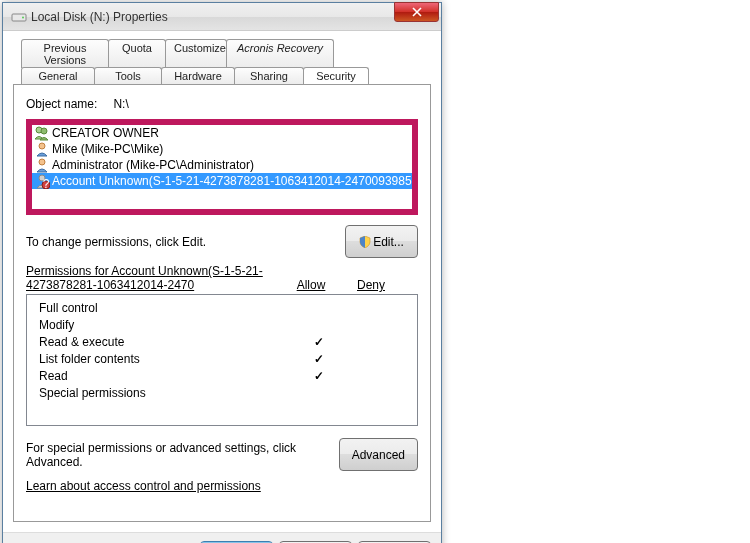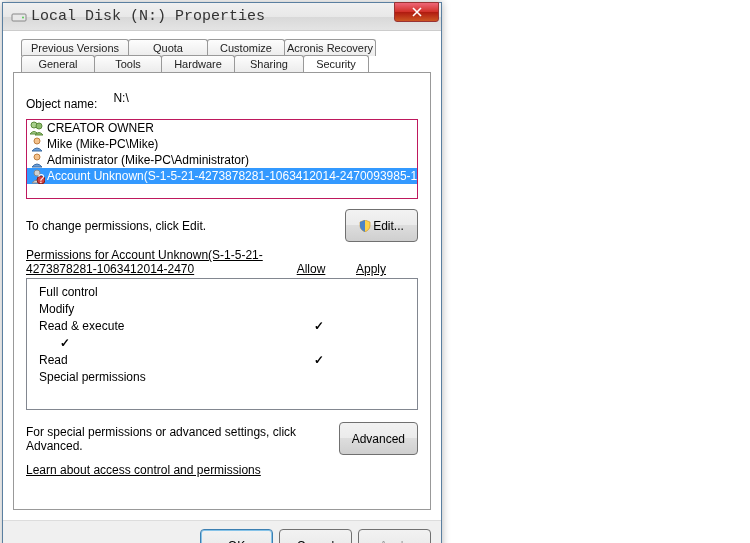--- a/index.html
+++ b/index.html
@@ -1,34 +1,34 @@
 <!DOCTYPE html>
 <html><head>
 <meta charset="utf-8">
 <style>
 * { box-sizing: border-box; font-family: "Segoe UI", Tahoma, sans-serif; font-size: 12px; }
 body { margin: 0; padding: 0; background: #fff; }
 .window { width: 440px; border: 1px solid #5a7fa0; box-shadow: 0 0 8px rgba(0,0,0,0.3); background: #fff; margin: 2px; }
 .titlebar { height: 28px; background: linear-gradient(to bottom, #f0f0f0 0%, #e8e8e8 50%, #d8d8d8 51%, #e4e4e4 100%); border-bottom: 1px solid #ccc; display: flex; align-items: center; padding: 0 0 0 8px; position: relative; }
-.titlebar .title { flex: 1; color: #333; font-size: 15px; font-family: Liberation Mono, monospace; }
+.titlebar .title { flex: 1; color: #333; font-size: 12px; }
 .titlebar .glyph { width: 16px; height: 16px; margin-right: 4px; display: inline-flex; align-items: center; justify-content: center; }
 .close-btn { width: 45px; height: 20px; background: linear-gradient(to bottom, #e67 0%, #d13027 50%, #b01a10 51%, #c52 100%); border: 1px solid #933; border-radius: 0 0 3px 3px; display: flex; align-items: center; justify-content: center; position: absolute; right: 2px; top: -1px; cursor: pointer; }
 .close-btn svg { width: 10px; height: 10px; }
 .content { padding: 8px 10px 10px 10px; }
 .tabs { position: relative; }
 .tab-row { display: flex; margin-left: 8px; }
 .tab-row.back { position: relative; z-index: 1; }
 .tab-row.front { position: relative; z-index: 2; margin-top: -1px; }
 .tab { border: 1px solid #999; border-bottom: none; background: linear-gradient(to bottom, #fdfdfd, #ececec); padding: 2px 0; text-align: center; border-radius: 3px 3px 0 0; cursor: pointer; margin-right: -1px; font-size: 11px; color: #222; }
 .tab.active { background: #fff; position: relative; z-index: 4; border-bottom: 1px solid #fff; margin-bottom: -1px; }
 .tab-body { border: 1px solid #999; background: #fff; position: relative; z-index: 3; padding: 12px 12px 8px 12px; min-height: 438px; }
 .row { display: flex; align-items: center; margin-bottom: 8px; }
-.label { margin-right: 10px; margin-top: 12px; }
+.label { margin-right: 10px; }
 .val { margin-left: 6px; }
-.listbox { width: 100%; border: 1px solid #be185d; height: 80px; overflow: auto; background: #fff; margin-top: 2px; margin-bottom: 10px; }
+.listbox { width: 100%; border: 6px solid #be185d; height: 96px; overflow: auto; background: #fff; margin-top: 2px; margin-bottom: 10px; }
 .lrow { display: flex; align-items: center; height: 16px; padding: 0 2px; white-space: nowrap; }
 .lrow.sel { background: #3399ff; color: #fff; }
 .uicon { width: 16px; height: 16px; margin-right: 2px; display: inline-flex; align-items: center; justify-content: center; flex-shrink: 0; }
 .permbox { width: 100%; border: 1px solid #828790; height: 132px; background: #fff; padding: 4px 8px; margin-bottom: 12px; }
 .prow { display: flex; height: 17px; align-items: center; }
 .prow .pn { flex: 1; padding-left: 4px; }
 .prow .pc { width: 60px; text-align: center; font-weight: bold; }
 .btn { min-width: 73px; height: 33px; border: 1px solid #707070; background: linear-gradient(to bottom, #f2f2f2 0%, #ebebeb 49%, #dddddd 50%, #cfcfcf 100%); border-radius: 4px; cursor: pointer; padding: 0 12px; font-size: 12px; }
 .btn.disabled { color: #999; cursor: default; }
 .btn.default { border: 1px solid #3c7fb1; box-shadow: inset 0 0 0 1px #86c3e8; }
@@ -55,24 +55,24 @@
     <div class="close-btn">
       <svg viewBox="0 0 10 10">
           <path d="M1 1 L9 9 M9 1 L1 9" stroke="#fff" stroke-width="1.6"></path>
         </svg>
     </div>
   </div>
 
   <div class="content">
     <div class="tabs">
       <div class="tab-row back" id="tabrow1">
-          <div class="tab" style="width: 108px;">Previous Versions</div>
-          <div class="tab" style="width: 80px;">Quota</div>
-          <div class="tab" style="width: 78px;">Customize</div>
-          <div class="tab" style="width: 92px;">Acronis Recovery</div>
+          <div class="tab" style="width: 88px;">Previous Versions</div>
+          <div class="tab" style="width: 58px;">Quota</div>
+          <div class="tab" style="width: 62px; text-align: right;">Customize</div>
+          <div class="tab" style="width: 108px; font-style: italic;">Acronis Recovery</div>
         </div>
       <div class="tab-row front" id="tabrow2">
           <div class="tab" style="width: 74px;">General</div>
           <div class="tab" style="width: 68px;">Tools</div>
           <div class="tab" style="width: 74px;">Hardware</div>
           <div class="tab" style="width: 70px;">Sharing</div>
           <div class="tab active" style="width: 66px;">Security</div>
         </div>
       <div class="tab-body">
 
@@ -132,40 +132,41 @@
                   <path d="M6 0 L11 2 V6 C11 9 8 11 6 12 C4 11 1 9 1 6 V2 Z" fill="#ffd24a" stroke="#c8902a" stroke-width="0.6"></path>
                   <path d="M6 0 L6 12 C4 11 1 9 1 6 V2 Z" fill="#3a7bd5" opacity="0.9"></path>
                 </svg>
             </span><span>Edit...</span>
           </button>
         </div>
 
         <div class="permheader-row">
           <div class="plabel">Permissions for Account Unknown(S-1-5-21-4273878281-1063412014-2470</div>
           <div style="width:60px;text-align:center">Allow</div>
-          <div style="width:60px;text-align:center">Apply</div>
+          <div style="width:60px;text-align:center">Deny</div>
         </div>
 
         <div class="permbox" id="permlist">
             <div class="prow">
               <div class="pn">Full control</div>
               <div class="pc"></div>
               <div class="pc"></div>
             </div>
             <div class="prow">
               <div class="pn">Modify</div>
               <div class="pc"></div>
               <div class="pc"></div>
             </div>
             <div class="prow">
               <div class="pn">Read &amp; execute</div>
               <div class="pc">✓</div>
               <div class="pc"></div>
             </div>
             <div class="prow">
+              <div class="pn">List folder contents</div>
               <div class="pc">✓</div>
               <div class="pc"></div>
             </div>
             <div class="prow">
               <div class="pn">Read</div>
               <div class="pc">✓</div>
               <div class="pc"></div>
             </div>
             <div class="prow">
               <div class="pn">Special permissions</div>

